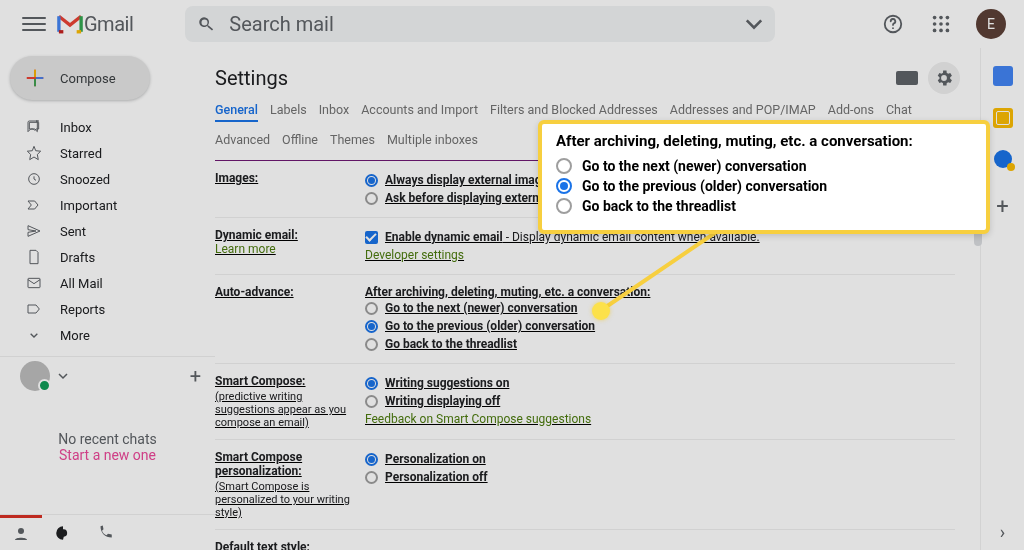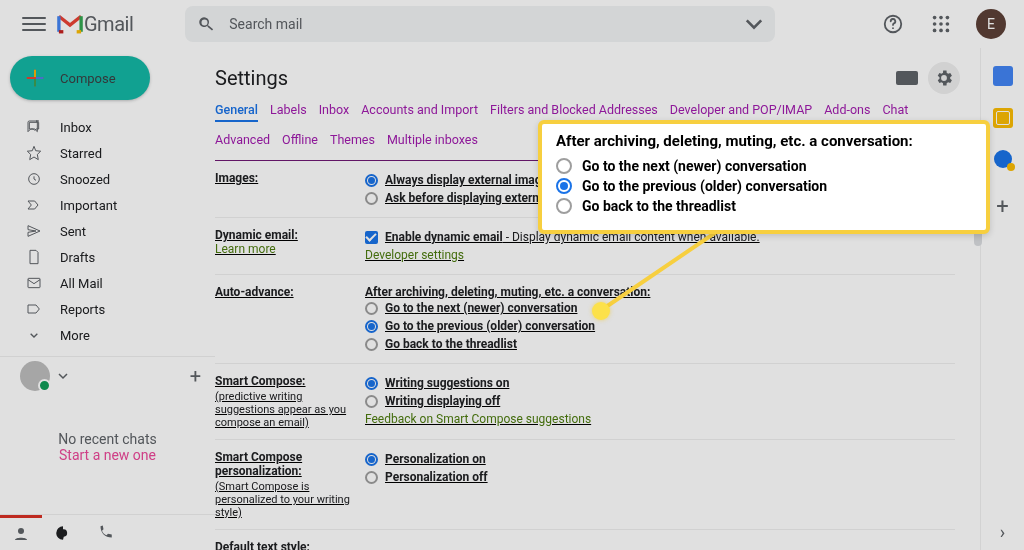--- a/index.html
+++ b/index.html
@@ -9,31 +9,31 @@
 
 
 .header { height:48px; display:flex; align-items:center; padding:8px 8px; gap:10px; }
 .burger { width:24px; height:24px; margin-left:14px; display:flex; flex-direction:column; justify-content:center; gap:4px; cursor:pointer;}
 .burger span { height:2px; background:#5f6368; border-radius:1px; }
 .logo-wrap { display:flex; align-items:center; }
 .logo-m { width:28px; height:20px; }
 .logo-txt { font-size:20px; color:#5f6368; letter-spacing:-0.5px; }
 .search { flex:0 0 590px; height:36px; background:#f1f3f4; border-radius:8px; display:flex; align-items:center; padding:0 12px; gap:14px; margin-left:42px; }
 .search svg { width:18px; height:18px; fill:#5f6368; }
-.search-label { color:#5f6368; font-size:14px; flex:1; }
+.search-label { color:#5f6368; font-size:20px; flex:1; }
 .search-caret { width:10px; height:10px; }
 .hdr-spacer { flex:1; }
 .hdr-icon { width:22px; height:22px; fill:#5f6368; margin:0 8px; cursor:pointer;}
 .avatar { width:30px; height:30px; border-radius:50%; background:#5d4037; color:#fff; display:flex; align-items:center; justify-content:center; font-size:14px; margin:0 10px 0 6px; }
 
 .body-row { display:flex; height:calc(100% - 48px); }
 
 
 .sidebar { width:215px; padding-top:8px; display:flex; flex-direction:column; }
-.compose { margin-left:10px; width:140px; height:44px; border-radius:24px; background:#14b8a6; box-shadow:0 1px 3px rgba(60,64,67,.3); display:flex; align-items:center; gap:14px; padding-left:14px; font-size:13px; color:#3c4043; cursor:pointer;text-align:center;}
+.compose { margin-left:10px; width:140px; height:44px; border-radius:24px; background:#e5e5e5; box-shadow:0 1px 3px rgba(60,64,67,.3); display:flex; align-items:center; gap:14px; padding-left:14px; font-size:13px; color:#3c4043; cursor:pointer;text-align:center;}
 .compose-plus { width:22px; height:22px; }
 .nav { margin-top:14px; }
 .nav-item { display:flex; align-items:center; gap:18px; padding:5px 0 5px 26px; font-size:13px; color:#202124; border-radius:0 16px 16px 0; cursor:pointer;}
 .nav-item svg { width:16px; height:16px; fill:#5f6368; }
 .user-row { margin-top:8px; padding:4px 14px 0 20px; display:flex; align-items:center; gap:8px; border-top:1px solid #eee;}
 .user-chip { width:30px; height:30px; border-radius:50%; background:#bdbdbd; position:relative; }
 .user-chip::after { content:""; position:absolute; width:9px; height:9px; background:#0f9d58; border-radius:50%; right:-1px; bottom:-1px; border:2px solid #fff;}
 .user-caret { width:10px;height:10px;fill:#5f6368;}
 .user-plus { margin-left:auto; font-size:20px; color:#5f6368; cursor:pointer;}
 .chat-hint { margin:40px 0 0 0; text-align:center; font-size:14px; color:#5f6368;}
@@ -48,21 +48,21 @@
 .settings-head { display:flex; align-items:center; padding:14px 10px 8px 0;}
 .settings-title { font-size:20px; color:#202124; }
 .settings-head-sp { flex:1;}
 .kb-badge { width:22px; height:14px; background:#5f6368; border-radius:2px; margin-right:10px;}
 .gear-wrap { width:32px;height:32px;border-radius:50%; background:#eee; display:flex; align-items:center; justify-content:center;}
 .gear-wrap svg{width:20px;height:20px;fill:#5f6368;}
 
 .tabs { display:flex; flex-wrap:wrap; gap:12px; font-size:12.5px; color:#1a73e8; padding-bottom:6px; }
 .tabs span { cursor:pointer; padding-bottom:3px; }
 .tabs span.active { color:#1a73e8; border-bottom:2px solid #1a73e8; font-weight:500;}
-.tabs span.plain { color:#a21caf;}
+.tabs span.plain { color:#737373;}
 
 .settings-scroll { overflow:hidden; border-top:1px solid #701a75; margin-top:4px;text-decoration:underline;}
 table.settings { width:740px; border-collapse:collapse; font-size:12px; color:#202124;}
 table.settings td { padding:10px 8px 10px 0; vertical-align:top; border-bottom:1px solid #eee;}
 table.settings td.lbl { width:150px; font-weight:700;}
 .sub { font-weight:400; font-size:11px; color:#202124; display:block; margin-top:2px;}
 .opt-row { display:flex; align-items:center; gap:7px; line-height:18px;}
 .radio { width:13px;height:13px;border:2px solid #9e9e9e;border-radius:50%; display:inline-flex;align-items:center;justify-content:center;flex-shrink:0;}
 .radio.sel { border-color:#1a73e8;}
 .radio.sel::after{content:"";width:7px;height:7px;background:#1a73e8;border-radius:50%;}
@@ -257,21 +257,21 @@
             <path d="M19.4 13a7.5 7.5 0 0 0 0-2l2.1-1.6-2-3.4-2.5 1a7.5 7.5 0 0 0-1.7-1L15 3h-4l-.3 2.9a7.5 7.5 0 0 0-1.7 1l-2.5-1-2 3.4L6.6 11a7.5 7.5 0 0 0 0 2l-2.1 1.6 2 3.4 2.5-1a7.5 7.5 0 0 0 1.7 1L11 21h4l.3-2.9a7.5 7.5 0 0 0 1.7-1l2.5 1 2-3.4zM12 15.5A3.5 3.5 0 1 1 12 8.5a3.5 3.5 0 0 1 0 7z"></path>
           </svg>
         </div>
     </div>
     <div class="tabs">
       <span class="active">General</span>
       <span class="plain">Labels</span>
       <span class="plain">Inbox</span>
       <span class="plain">Accounts and Import</span>
       <span class="plain">Filters and Blocked Addresses</span>
-      <span class="plain">Developer and POP/IMAP</span>
+      <span class="plain">Addresses and POP/IMAP</span>
       <span class="plain">Add-ons</span>
       <span class="plain">Chat</span>
     </div>
     <div class="tabs" style="margin-top:4px;">
       <span class="plain">Advanced</span>
       <span class="plain">Offline</span>
       <span class="plain">Themes</span>
       <span class="plain">Multiple inboxes</span>
     </div>
 

